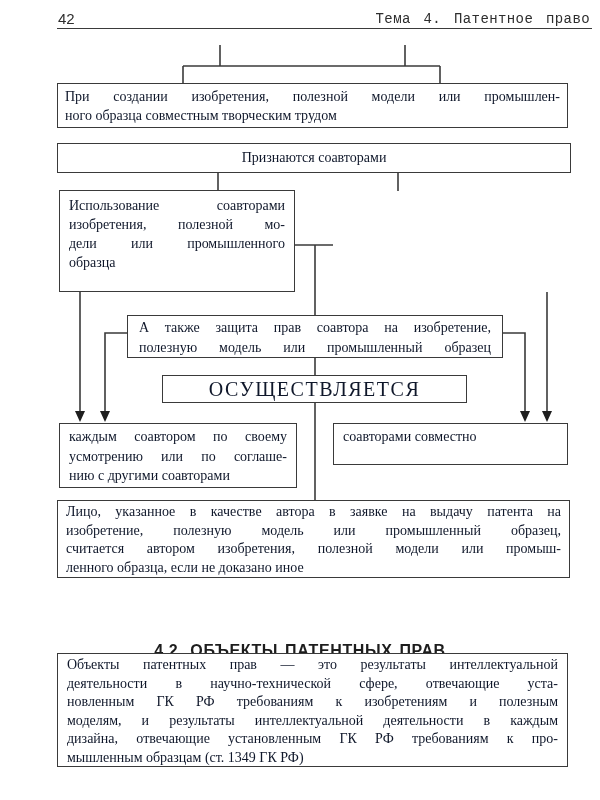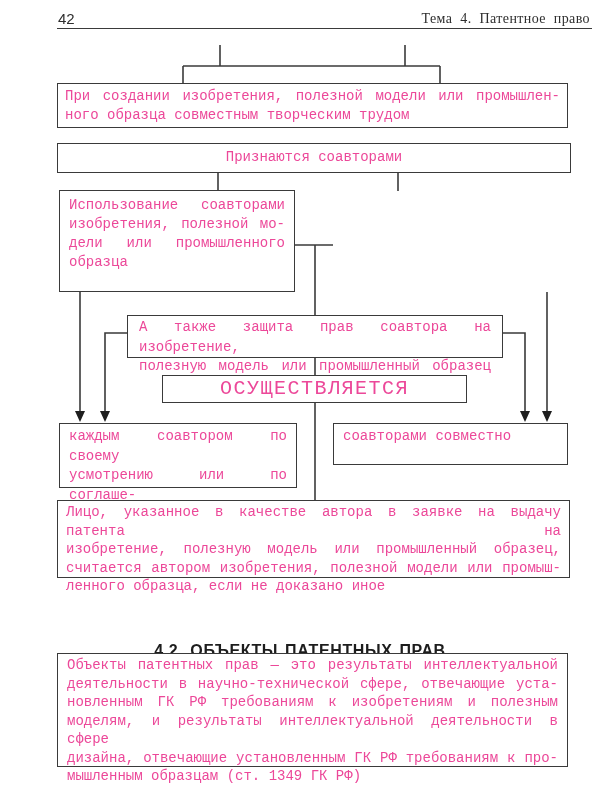--- a/index.html
+++ b/index.html
@@ -7,31 +7,31 @@
     position:relative; width:600px; height:800px; background:#ffffff;
     font-family:"Liberation Serif", serif; color:#1f1f1f; overflow:hidden;
   }
   
   .pagenum {
     position:absolute; left:58px; top:10px;
     font-family:"Liberation Sans", sans-serif; font-size:15px; color:#2e2e2e;
   }
   .runhead {
     position:absolute; right:10px; top:11px;
-    font-family:Liberation Serif, serif; font-size:14px; color:#2e2e2e;
+    font-family:Liberation Mono, monospace; font-size:14px; color:#2e2e2e;
     letter-spacing:0.4px; word-spacing:4px;
   }
   .headrule {
     position:absolute; left:57px; top:28px; width:535px; height:0;
     border-top:1.6px solid #3a3a3a;
   }
   
   .box {
     position:absolute; box-sizing:border-box; background:#ffffff;
-    border:1.6px solid #3a3a3a; font-size:14px; line-height:19px; color:#ec4899;font-family:Liberation Mono, monospace;
+    border:1.6px solid #3a3a3a; font-size:14px; line-height:19px; color:#0f172a;
   }
   .jl { text-align:justify; text-align-last:justify; }
   .ll { text-align:left; text-align-last:left; }
   .cl { text-align:right; text-align-last:center; }
   .connectors { position:absolute; left:0; top:0; }
   
   .secheading {
     position:absolute; left:30px; right:30px; top:642px; text-align:center;
     font-family:"Liberation Sans", sans-serif; font-weight:bold; font-size:16px;
     color:#1d1d1d; letter-spacing:0.6px; word-spacing:2px;
@@ -121,18 +121,18 @@
     <div class="jl">считается автором изобретения, полезной модели или промыш-</div>
     <div class="ll">ленного образца, если не доказано иное</div>
   </div>
 
   <div class="secheading">4.2. ОБЪЕКТЫ ПАТЕНТНЫХ ПРАВ</div>
 
   <div class="box" style="left:57px; top:653px; width:511px; height:114px; padding:2px 9px; line-height:18.5px;">
     <div class="jl">Объекты патентных прав — это результаты интеллектуальной</div>
     <div class="jl">деятельности в научно-технической сфере, отвечающие уста-</div>
     <div class="jl">новленным ГК РФ требованиям к изобретениям и полезным</div>
-    <div class="jl">моделям, и результаты интеллектуальной деятельности в сфере</div>
+    <div class="jl">моделям, и результаты интеллектуальной деятельности в каждым</div>
     <div class="jl">дизайна, отвечающие установленным ГК РФ требованиям к про-</div>
     <div class="ll">мышленным образцам (ст. 1349 ГК РФ)</div>
   </div>
 
 </div>
 
 </body></html>

